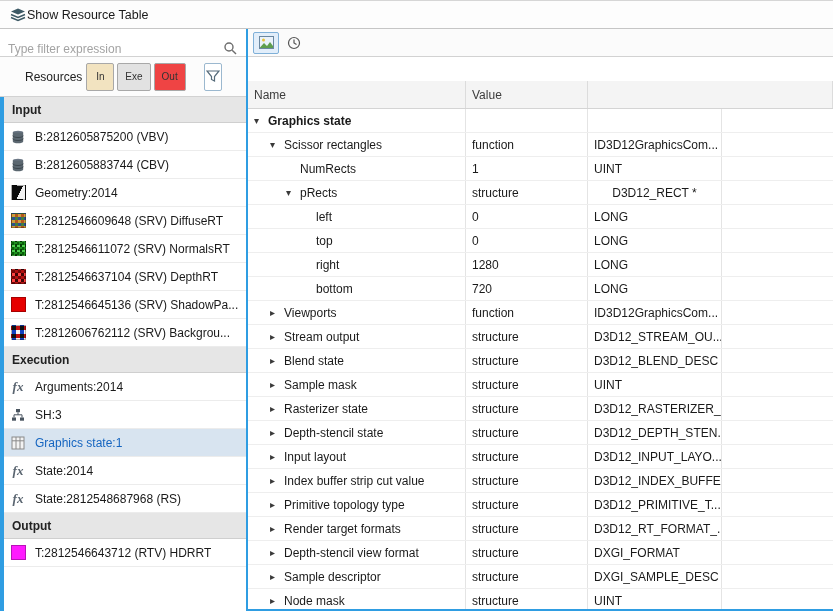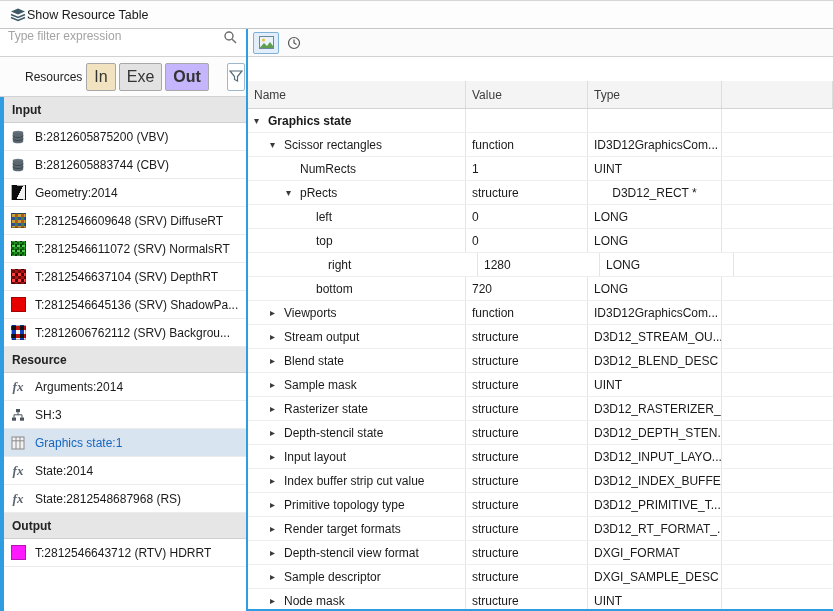--- a/index.html
+++ b/index.html
@@ -12,30 +12,30 @@
              padding:0 10px; background:#fdfdfd; border-bottom:1px solid #c6c6c6; }
   .win-title { font-weight:700; font-size:12.5px; color:#111; }
   .res-table-btn { display:flex; align-items:center; gap:1px; cursor:default; }
   .res-table-btn span.lbl { font-size:12.5px; color:#1a1a1a; }
 
   
   .body { flex:1; display:flex; min-height:0; }
 
   
   .sidebar { width:246px; flex:none; display:flex; flex-direction:column; background:#fff; min-height:0; }
-  .filter-row { height:28px; flex:none; display:flex; align-items:flex-start; padding:0 8px;
+  .filter-row { height:28px; flex:none; display:flex; align-items:flex-end; padding:0 8px;
                 border-bottom:1px solid #d2d2d2; background:#fff; }
   .filter-row input { flex:1; border:none; outline:none; font:inherit; font-size:12px; color:#444; background:transparent; }
   .filter-row input::placeholder { color:#a3a3a3; }
   .resources-row { height:40px; flex:none; display:flex; align-items:center; padding:0 25px;
                    border-bottom:1px solid #d2d2d2; gap:4px; background:#fcfcfc; }
   .resources-label { margin-right:auto; color:#222; }
   .toggle-group { display:flex; gap:3px; margin-right:14px; }
   .toggle-btn { height:28px; min-width:28px; padding:0 7px; display:flex; align-items:center; justify-content:center;
-                border:1px solid #a8a8a8; border-radius:2px; font-size:16px; color:#333; }
+                border:1px solid #a8a8a8; border-radius:2px; font-size:10px; color:#333; }
   .funnel-btn { width:28px; height:28px; display:flex; align-items:center; justify-content:center;
                 border:1px solid #9bb8cf; border-radius:2px; background:#fff; }
 
   .sections { flex:1; min-height:0; border-left:4px solid #2f9de2; background:#fff; overflow:hidden; }
   .sec-header { height:26px; display:flex; align-items:center; padding:0 8px; background:#e6e6e6;
                 border-bottom:1px solid #cfcfcf; font-weight:700; color:#222; }
   .res-item { height:28px; display:flex; align-items:center; gap:9px; padding:4px 6px;
               border-bottom:1px solid #ececec; background:#fff; }
   .res-item.selected { background:#d8e4f0; }
   .res-item.selected .res-label { color:#1565c0; }
@@ -109,21 +109,21 @@
                 <line x1="9.2" y1="9.2" x2="13" y2="13"></line>
               </svg>
             </span>
           </span>
       </div>
       <div class="resources-row">
         <span class="resources-label">Resources</span>
         <div class="toggle-group" id="toggles">
             <div class="toggle-btn" style="background: rgb(242, 227, 192);">In</div>
             <div class="toggle-btn" style="background: rgb(226, 226, 226);">Exe</div>
-            <div class="toggle-btn" style="background: #c4b5fd; font-weight: bold;">Out</div>
+            <div class="toggle-btn" style="background: #ef4444;">Out</div>
           </div>
         <div class="funnel-btn">
           <span class="ico" id="funnel-icon-slot">
               <span class="ico">
                 <svg width="14" height="13" viewBox="0 0 14 13" fill="none" stroke="#566b7a" stroke-width="1.2">
                   <path d="M1 1h12L8.5 6.5V11l-3-1.5V6.5z"></path>
                 </svg>
               </span>
             </span>
         </div>
@@ -179,21 +179,21 @@
               <span class="thumb shadow-thumb"></span>
             </span>
             <span class="res-label">T:2812546645136 (SRV) ShadowPa...</span>
           </div>
           <div class="res-item">
             <span class="ico">
               <span class="thumb background-thumb"></span>
             </span>
             <span class="res-label">T:2812606762112 (SRV) Backgrou...</span>
           </div>
-          <div class="sec-header">Resource</div>
+          <div class="sec-header">Execution</div>
           <div class="res-item">
             <span class="ico fx-glyph">fx</span>
             <span class="res-label">Arguments:2014</span>
           </div>
           <div class="res-item">
             <span class="ico">
               <svg width="14" height="14" viewBox="0 0 14 14">
                 <rect x="5" y="1" width="4" height="3.2" fill="#4a5560"></rect>
                 <rect x="1" y="9.5" width="4" height="3.2" fill="#4a5560"></rect>
                 <rect x="9" y="9.5" width="4" height="3.2" fill="#4a5560"></rect>
@@ -246,21 +246,20 @@
                 <circle cx="7" cy="7" r="5.5"></circle>
                 <path d="M7 3.5V7l2.5 1.5"></path>
               </svg>
             </span>
           </div>
         </div>
       <div class="table">
         <div class="table-header">
           <div class="cell cell-name">Name</div>
           <div class="cell cell-value">Value</div>
-          <div class="cell cell-type">Type</div>
           <div class="cell cell-extra"></div>
         </div>
         <div id="table-body">
             <div class="t-row bold">
               <div class="cell cell-name" style="padding-left: 6px;">
                 <span class="exp">▾</span>
                 <span>Graphics state</span>
               </div>
               <div class="cell cell-value"></div>
               <div class="cell cell-type"></div>
@@ -305,21 +304,21 @@
             <div class="t-row">
               <div class="cell cell-name" style="padding-left: 54px;">
                 <span class="exp"></span>
                 <span>top</span>
               </div>
               <div class="cell cell-value">0</div>
               <div class="cell cell-type">LONG</div>
               <div class="cell cell-extra"></div>
             </div>
             <div class="t-row">
-              <div class="cell cell-name" style="padding-left: 54px; margin-left: 12px;">
+              <div class="cell cell-name" style="padding-left: 54px;">
                 <span class="exp"></span>
                 <span>right</span>
               </div>
               <div class="cell cell-value">1280</div>
               <div class="cell cell-type">LONG</div>
               <div class="cell cell-extra"></div>
             </div>
             <div class="t-row">
               <div class="cell cell-name" style="padding-left: 54px;">
                 <span class="exp"></span>

